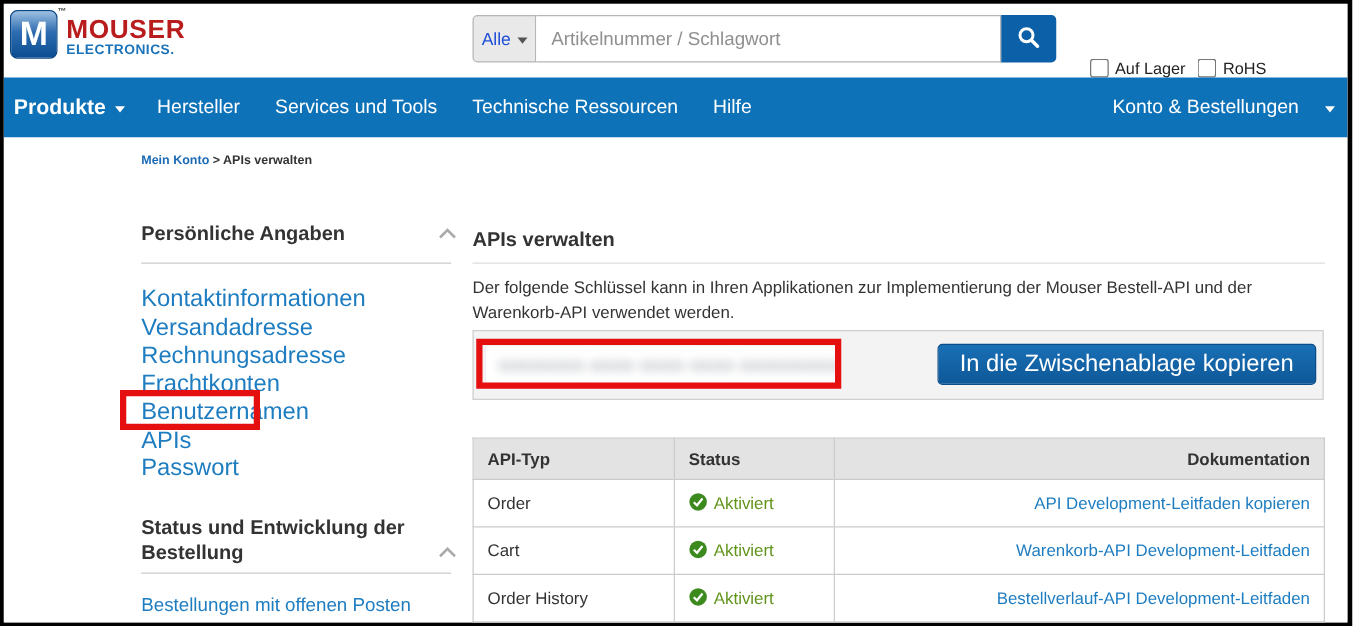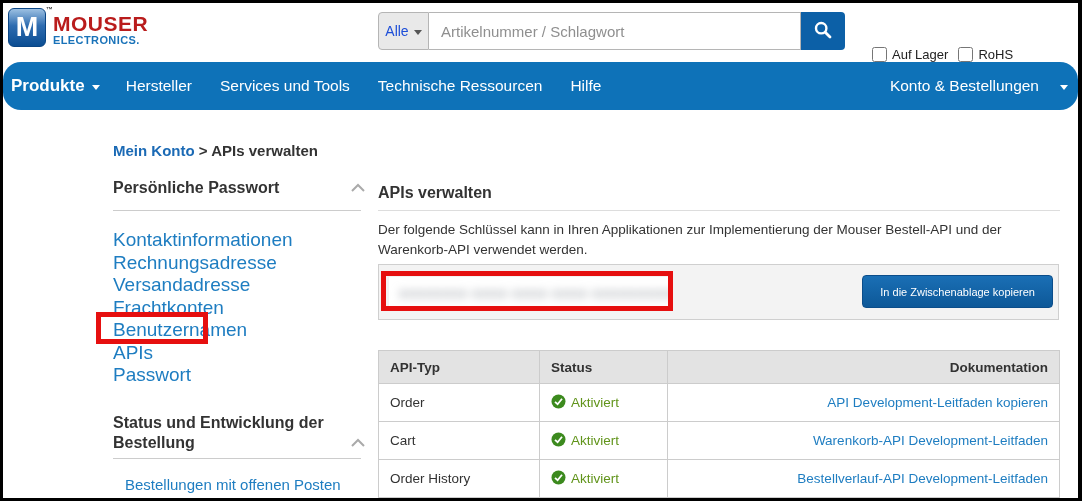--- a/index.html
+++ b/index.html
@@ -31,58 +31,58 @@
   .search-input::placeholder { color:#8f8f8f; }
   .search-btn { width:44px; background:#0c60a7; border:none; border-radius:0 4px 4px 0;
                 cursor:pointer; display:flex; align-items:center; justify-content:center; }
 
   .filters { position:absolute; left:869px; top:0; height:59px; display:flex; align-items:center; gap:10px;margin-top:22px; }
   .filter { display:flex; align-items:center; gap:5px; font-size:13px; color:#222; }
   .filter input { width:15px; height:15px; cursor:pointer; }
 
   
   .mainnav { position:absolute; left:0; top:59px; width:100%; height:48px; background:#0e72b8;
-             display:flex; align-items:center; color:#fff;border-radius:18px; }
+             display:flex; align-items:center; color:#fff; }
   .nav-item { font-size:15.5px; padding:0 14px; cursor:pointer; display:flex; align-items:center; gap:7px; white-space:nowrap; }
   .nav-item.nav-first { font-weight:bold; font-size:17px; padding-left:8px; padding-right:12px; }
   .nav-account { position:absolute; right:10px; top:0; height:48px; display:flex; align-items:center; gap:21px;
                  font-size:15.5px; cursor:pointer; }
   .caret { display:inline-block; width:0; height:0; border-left:4px solid transparent;
            border-right:4px solid transparent; border-top:5px solid currentColor; margin-top:2px; }
 
   
   .content { position:absolute; left:0; top:107px; width:100%; height:388px; background:#fff; }
 
-  .breadcrumb { position:absolute; left:110px; top:32px; font-size:15px; font-weight:bold; color:#333; }
+  .breadcrumb { position:absolute; left:110px; top:13px; font-size:10px; font-weight:bold; color:#333; }
   .bc-link { color:#1b6ab5; cursor:pointer; }
 
   .side-title { position:absolute; left:110px; width:253px; font-size:16px; font-weight:bold;
                 color:#333; line-height:20px; }
   .side-title .chev { position:absolute; right:0; bottom:0; }
   .side-title-1 { top:68px; }
   .side-title-2 { top:303px; width:253px; }
   .side-hr { position:absolute; left:110px; width:248px; border-top:1px solid #ccc; }
   .side-hr-1 { top:100px; }
   .side-hr-2 { top:348px; }
   .side-links { position:absolute; left:110px; top:119px; width:253px; font-size:19px; line-height:22.5px; }
   .side-link { color:#1e7dc1; cursor:pointer; white-space:nowrap; }
-  .side-link-single { position:absolute; left:122px; top:366px; font-size:15px; color:#1e7dc1; cursor:pointer; }
+  .side-link-single { position:absolute; left:110px; top:366px; font-size:15px; color:#1e7dc1; cursor:pointer; }
 
   .main-title { position:absolute; left:375px; top:74px; font-size:16px; font-weight:bold; color:#333; }
   .main-divider { position:absolute; left:375px; top:100px; width:682px; border-top:1px solid #ddd; }
   .main-desc { position:absolute; left:375px; top:110px; width:668px; font-size:13.5px; color:#333; line-height:20px; }
 
   .key-panel { position:absolute; left:375px; top:154px; width:681px; height:56px;
                background:#f3f3f3; border:1px solid #cfcfcf; }
   .key-blur { position:absolute; left:10px; top:12px; width:281px; height:31px; background:#fff;
               display:flex; align-items:center; padding:0 10px; overflow:hidden; }
   .key-text { filter:blur(4px); color:#8d939b; font-size:15px; letter-spacing:1px; white-space:nowrap; }
   .copy-btn { position:absolute; right:5px; top:10px; height:33px; padding:0 17px;
               background:linear-gradient(180deg,#1a6fb5,#0d5898); color:#fff;
-              border:1px solid #0b4d8a; border-radius:4px; font-size:11px;
+              border:1px solid #0b4d8a; border-radius:4px; font-size:19px;
               font-family:inherit; cursor:pointer; }
 
   .api-table { position:absolute; left:375px; top:240px; width:682px; border-collapse:collapse;
                font-size:13.5px; color:#333; }
   .api-table th, .api-table td { border:1px solid #ccc; padding:0 11px; }
   .api-table th { height:33px; background:#e3e3e3; font-weight:bold; text-align:left; }
   .api-table td { height:38px; background:#fff; }
   .api-table th.col-doc, .api-table td.col-doc { text-align:right; }
   .col-type { width:161px; }
   .col-status { width:128px;margin-top:28px; }
@@ -162,32 +162,32 @@
         <span>Konto &amp; Bestellungen</span>
         <span class="caret"></span>
       </div>
     </div>
 
     <div class="content">
 
       <div class="breadcrumb"><span class="bc-link">Mein Konto</span><span> &gt; </span><span>APIs verwalten</span></div>
 
       <div class="side-title side-title-1">
-        <span>Persönliche Passwort</span>
+        <span>Persönliche Angaben</span>
         <span class="chev">
           <svg width="16" height="11" viewBox="0 0 16 11">
               <polyline points="2,9 8,3 14,9" fill="none" stroke="#aaa" stroke-width="2"></polyline>
             </svg>
         </span>
       </div>
       <div class="side-hr side-hr-1"></div>
       <div class="side-links">
         <div class="side-link">Kontaktinformationen</div>
+        <div class="side-link">Versandadresse</div>
         <div class="side-link">Rechnungsadresse</div>
-        <div class="side-link">Versandadresse</div>
         <div class="side-link">Frachtkonten</div>
         <div class="side-link">Benutzernamen</div>
         <div class="side-link">APIs</div>
         <div class="side-link">Passwort</div>
       </div>
 
       <div class="side-title side-title-2">
         <span>Status und Entwicklung der Bestellung</span>
         <span class="chev">
           <svg width="16" height="11" viewBox="0 0 16 11">

